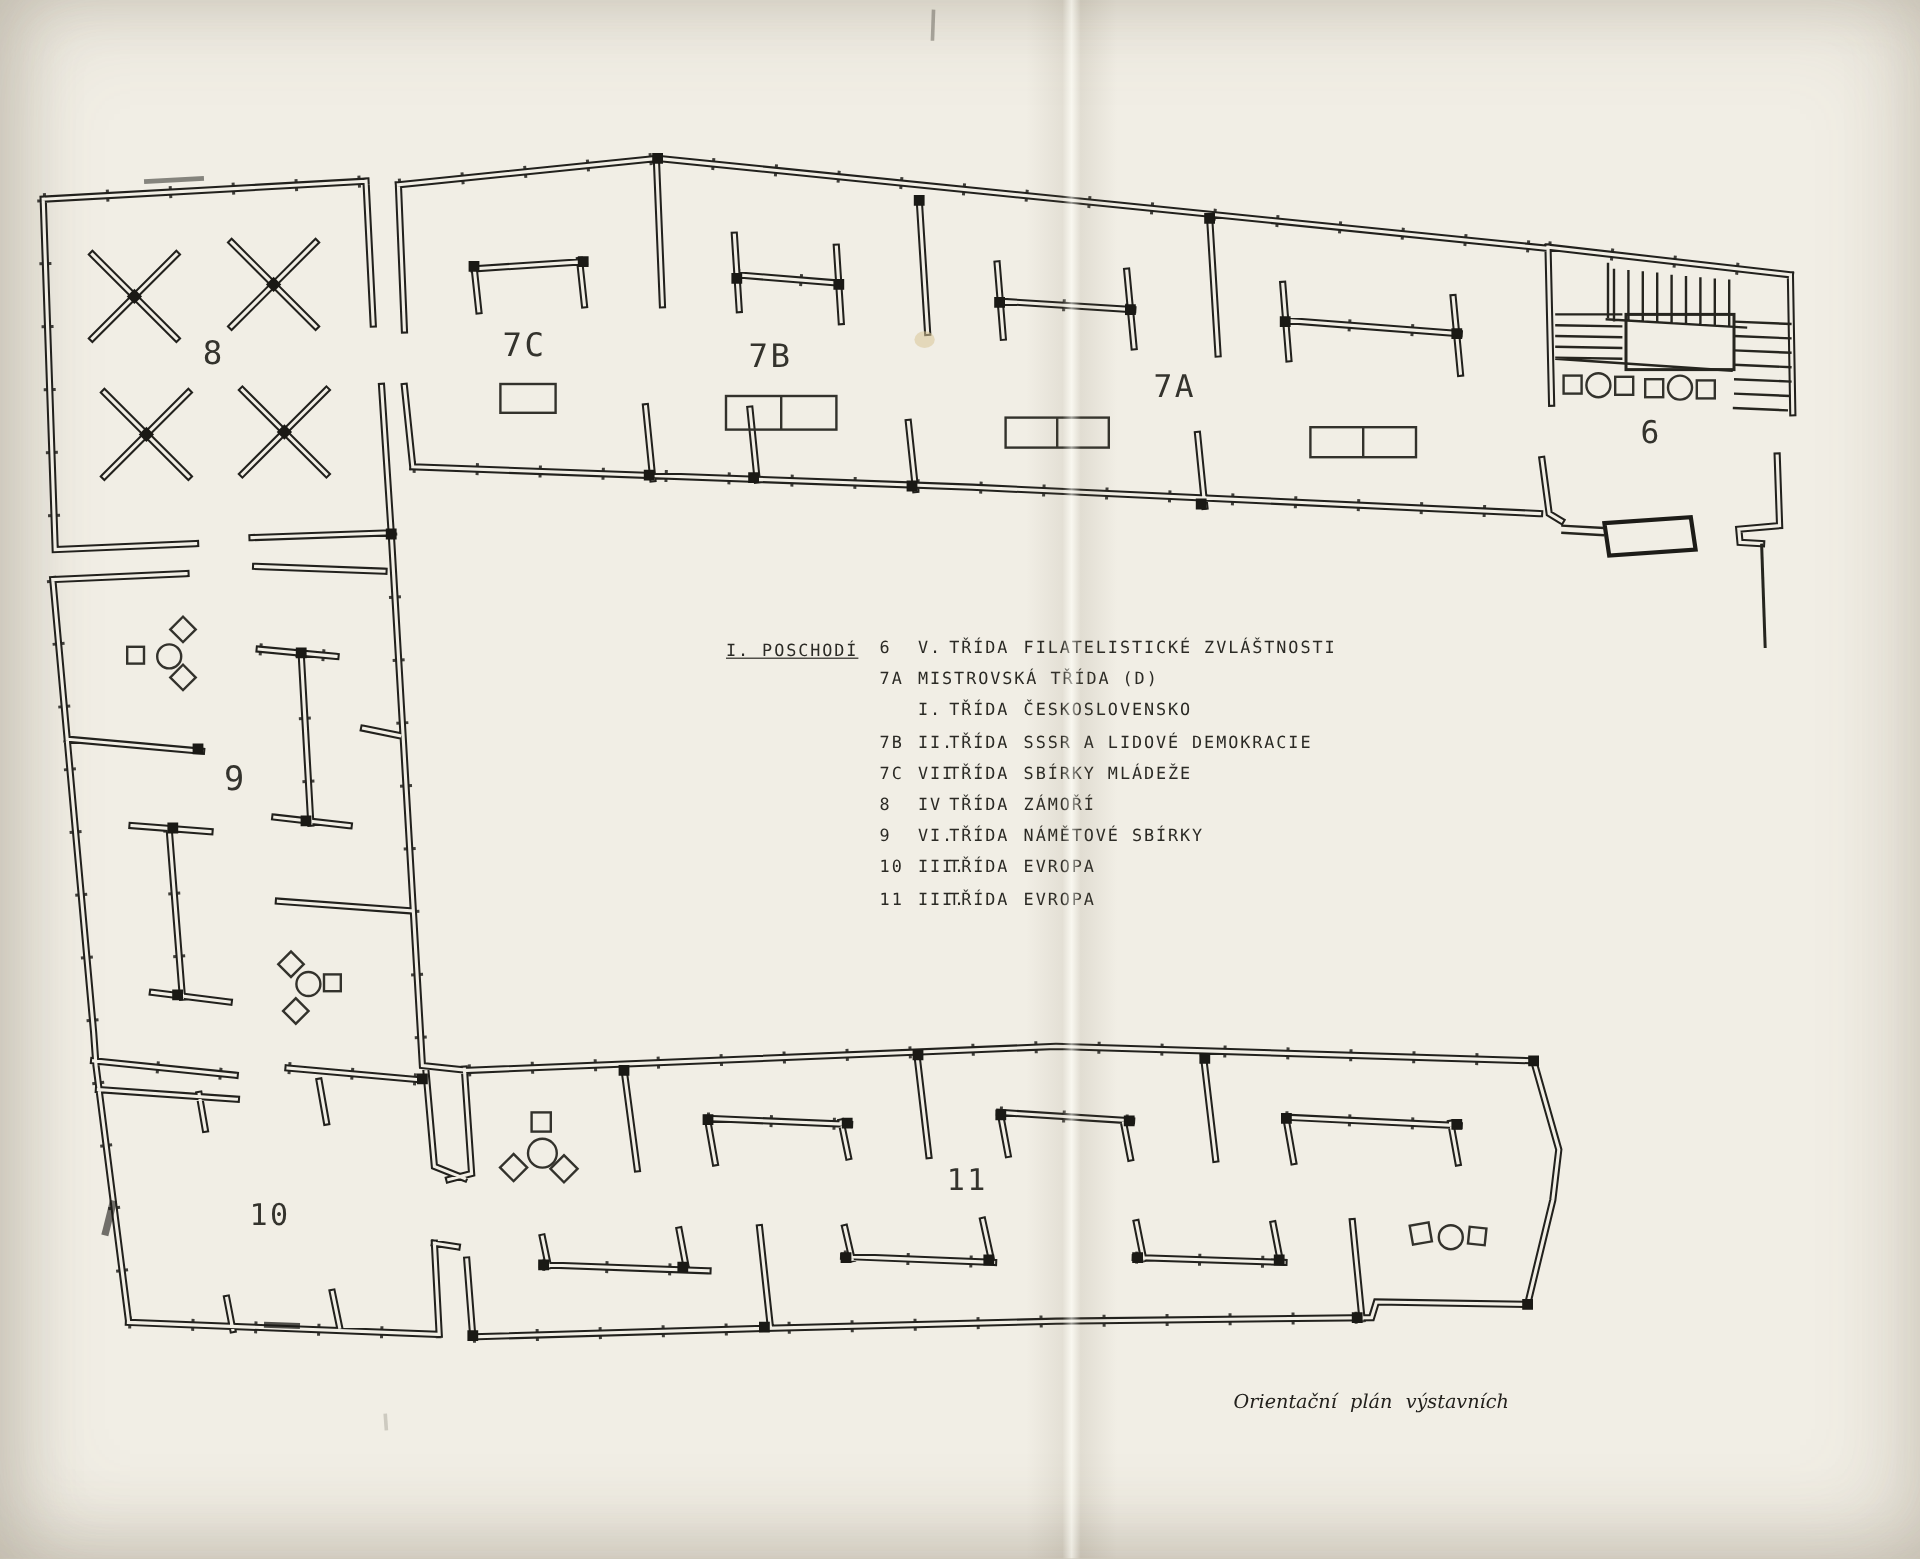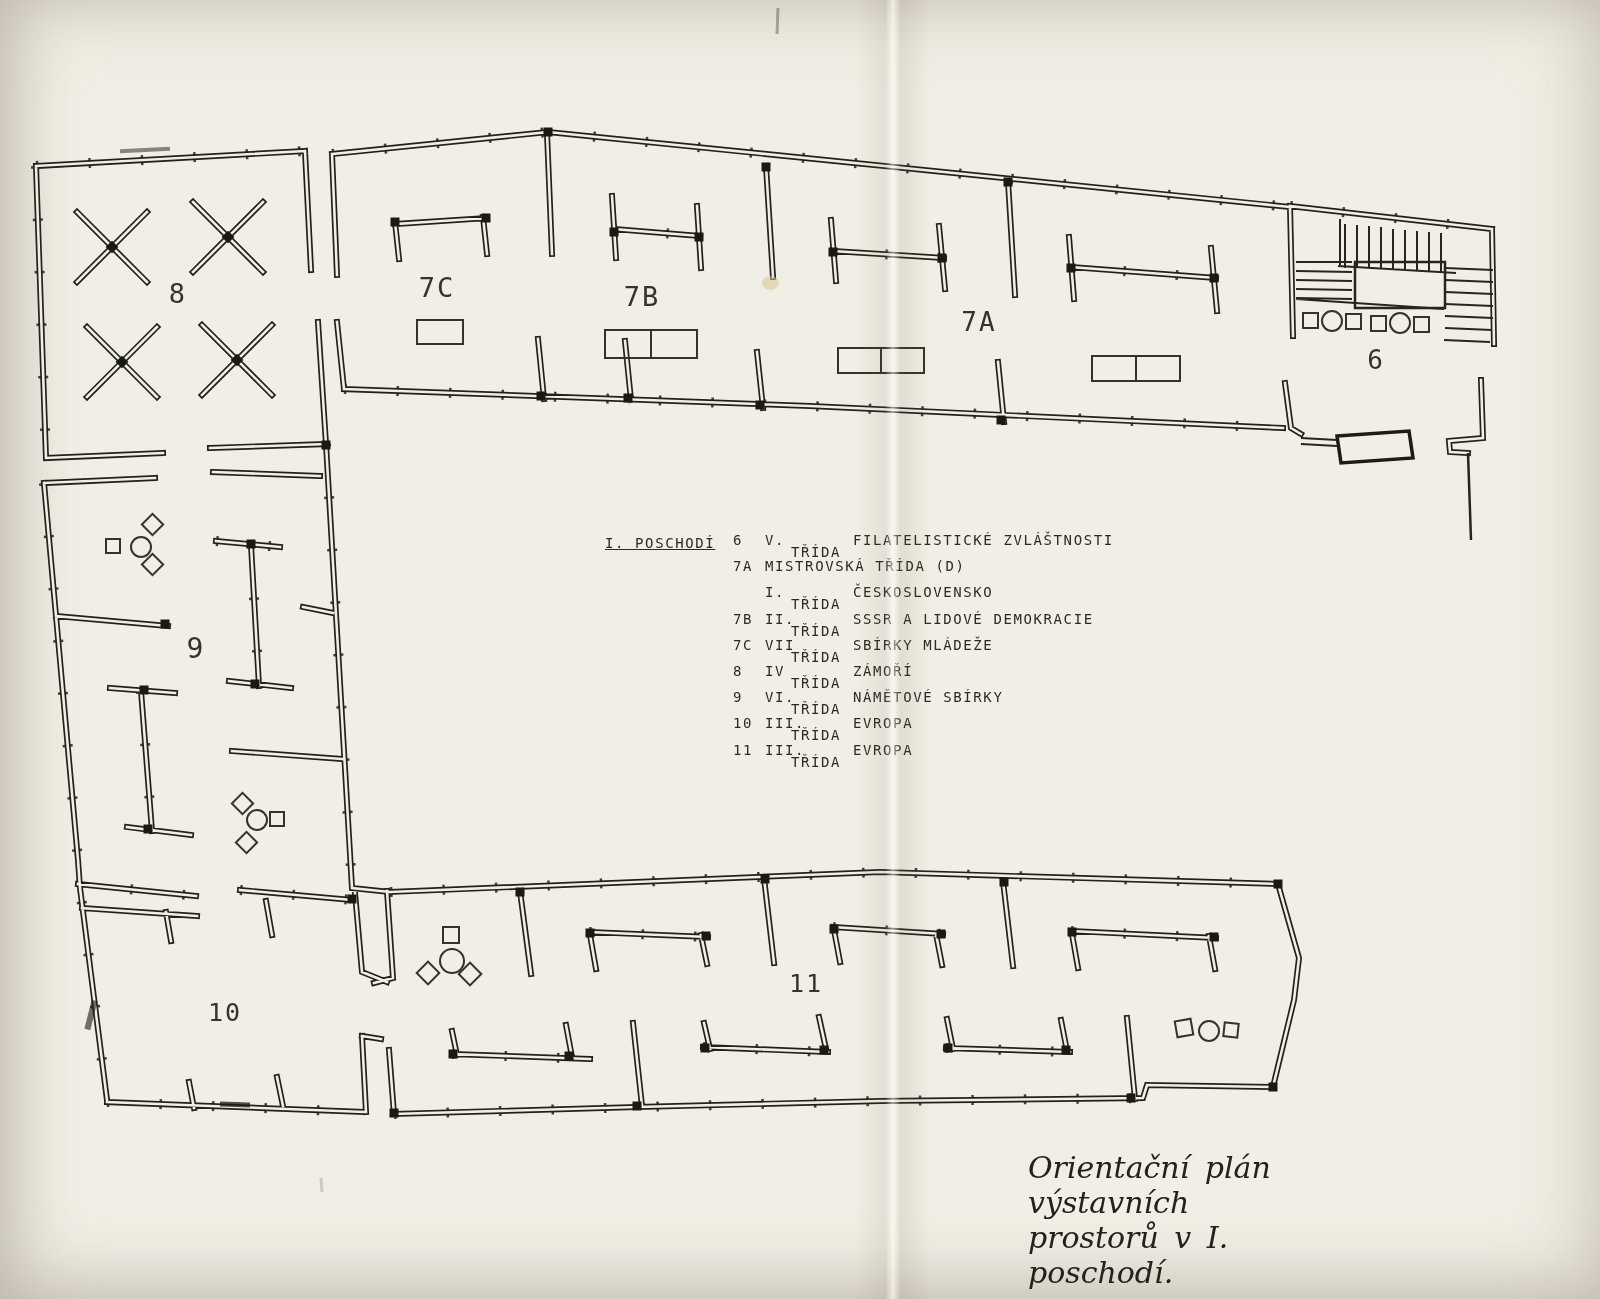--- a/index.html
+++ b/index.html
@@ -19,25 +19,25 @@
   .tbl{fill:none;stroke:#33322c;stroke-width:2;}
   text.room{font-family:"DejaVu Sans Mono",monospace;fill:#34332d;letter-spacing:2px;}
   
   .legend{position:absolute;left:605px;top:532px;color:#2b2a25;font-size:14px;
           letter-spacing:1.6px;white-space:nowrap;}
   .legend .heading{position:absolute;left:0;top:3px;text-decoration:underline;}
   .legend .rows{position:absolute;left:128px;top:0;}
   .lrow{display:flex;height:26.2px;align-items:flex-start;}
   .c-num{width:32px;overflow:visible;}
   .c-roman{width:26px;overflow:visible;}
-  .c-trida{width:54px;overflow:visible;margin-top:12px;}
+  .c-trida{width:54px;overflow:visible;}
   .c-desc{margin-left:8px;overflow:visible;}
   
   .caption{position:absolute;left:1028px;top:1150px;width:340px;
-           font-family:"DejaVu Serif",serif;font-style:italic;font-size:30px;
+           font-family:"DejaVu Serif",serif;font-style:italic;font-size:16px;
            color:#23211d;line-height:35px;word-spacing:6px;}
   
   .crease{position:absolute;left:855px;top:0;width:76px;height:1299px;pointer-events:none;
           background:linear-gradient(90deg,rgba(0,0,0,0) 0%,rgba(110,98,74,.10) 40%,
                      rgba(255,255,248,.55) 50%,rgba(110,98,74,.12) 60%,rgba(0,0,0,0) 100%);}
   .topmark{position:absolute;left:776px;top:8px;width:3px;height:26px;background:#6f6c62;
            opacity:.55;transform:rotate(2deg);}
   .spot{position:absolute;left:762px;top:276px;width:17px;height:14px;border-radius:50%;
         background:#d9c798;opacity:.55;}
   .smudge{position:absolute;left:320px;top:1178px;width:3px;height:14px;background:#8a867a;
@@ -250,20 +250,19 @@
         <span class="c-num">11</span>
         <span class="c-roman">III.</span>
         <span class="c-trida">TŘÍDA</span>
         <span class="c-desc">EVROPA</span>
       </div>
     </div>
   </div>
 
   <div class="caption">
     <div>Orientační plán výstavních</div>
-    <div>prostorů v I. poschodí.</div>
   </div>
 
   <div class="crease"></div>
   <div class="topmark"></div>
   <div class="spot"></div>
   <div class="smudge"></div>
 </div>
 
 </body></html>

